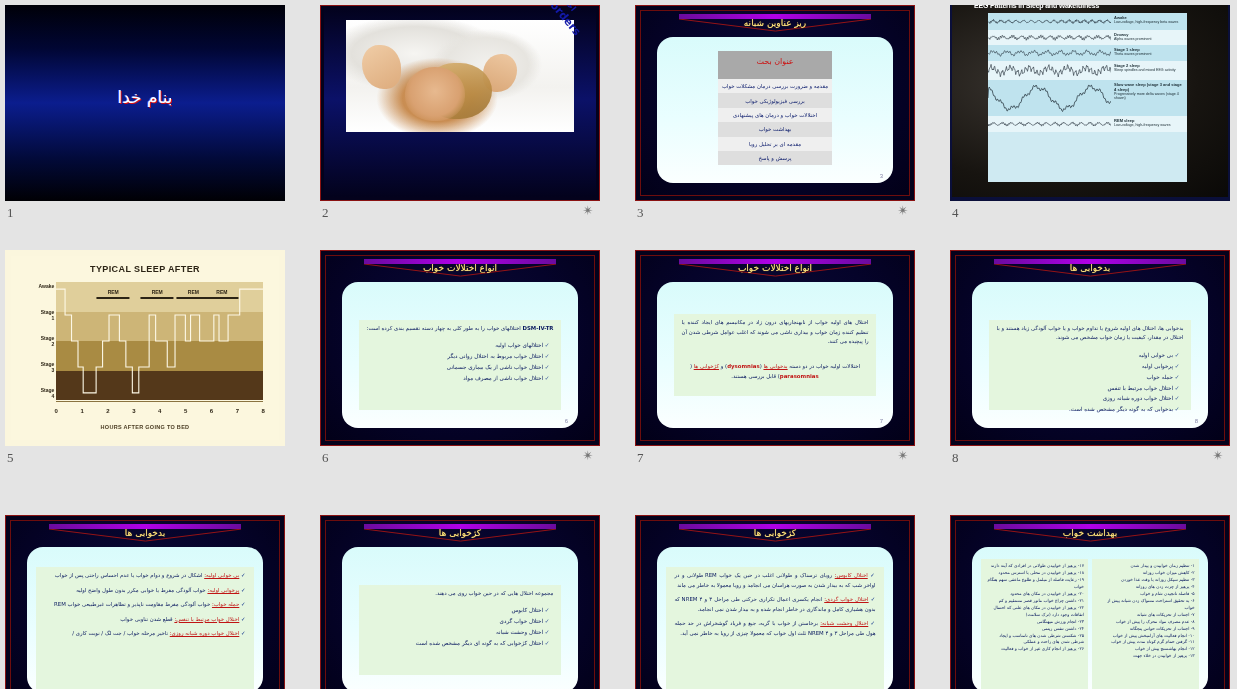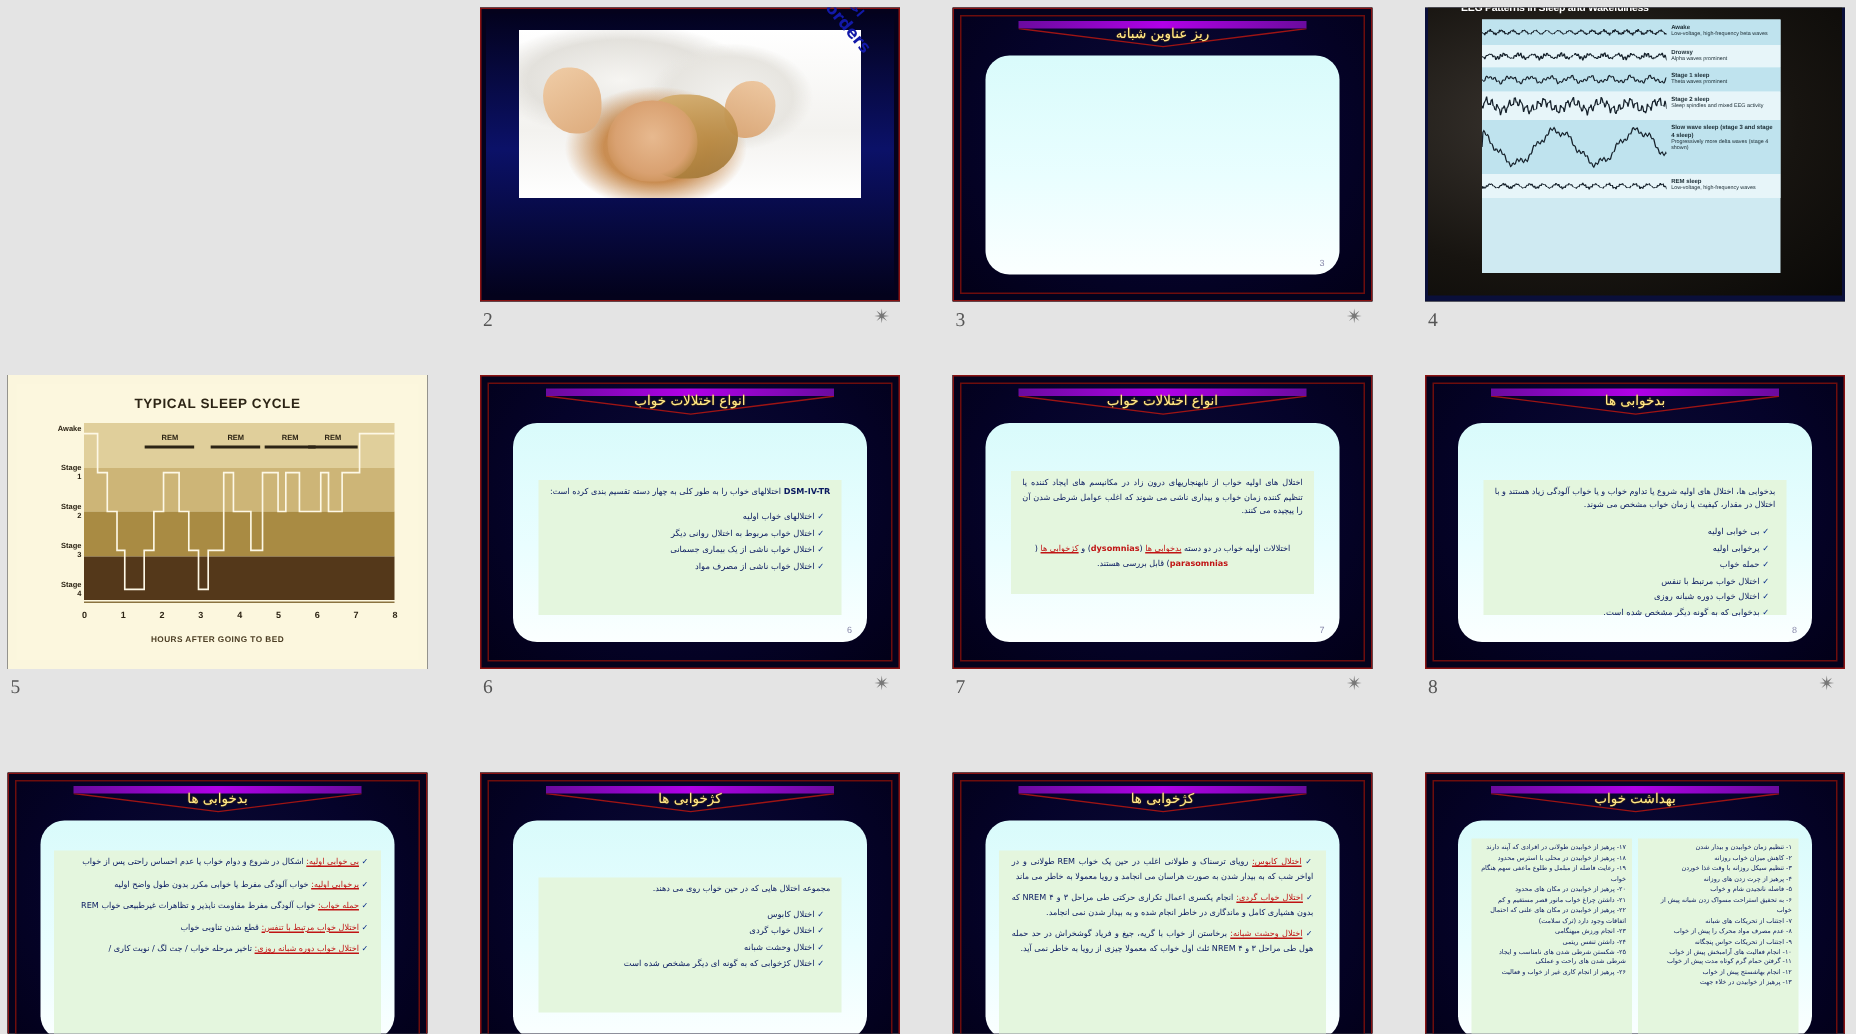--- a/index.html
+++ b/index.html
@@ -203,20 +203,28 @@
   .col2 { position:absolute; left:4%; right:4%; top:12px; bottom:2px; display:flex; gap:4px; direction:rtl; }
   .col2 > div {
     flex:1 1 50%; background:#e4f6de; font-size:4.3px; line-height:1.62;
     color:#0a1a60; padding:4px 4px; text-align:right; font-family:"DejaVu Sans", sans-serif;
   }
 </style>
 </head>
 <body>
 
 <div id="grid">
+    <div class="cell" style="left: 5px; top: 5px; width: 280px; height: 226px;">
+      <div class="thumb">
+        <div class="s1">
+    <div class="t">بنام خدا</div>
+  </div>
+      </div>
+      <div class="slidenum">1</div>
+    </div>
     <div class="cell" style="left: 320px; top: 5px; width: 280px; height: 226px;">
       <div class="thumb">
         <div class="s2">
     <div class="s2in">
       <div class="s2photo">
         <div class="s2hand1"></div>
         <div class="s2hand2"></div>
         <div class="s2hair"></div>
         <div class="s2face"></div>
       </div>
@@ -235,20 +243,29 @@
   <div class="nv">
     <div class="nv-inner">
       <div class="nv-bar"></div>
       <div class="nv-chev">
         <svg viewBox="0 0 200 14" preserveAspectRatio="none">
           <path d="M0 0 L100 13 L200 0" fill="none" stroke="#9d1414" stroke-width="1"></path>
         </svg>
       </div>
       <div class="nv-title">ریز عناوین شبانه</div>
       <div class="nv-body">
+        <div class="s3table">
+      <div class="s3head">عنوان بحث</div>
+      <div class="s3row plain">مقدمه و ضرورت بررسی درمان مشکلات خواب</div>
+                <div class="s3row alt">بررسی فیزیولوژیکی خواب</div>
+                <div class="s3row plain">اختلالات خواب و درمان های پیشنهادی</div>
+                <div class="s3row alt">بهداشت خواب</div>
+                <div class="s3row plain">مقدمه ای بر تحلیل رویا</div>
+                <div class="s3row alt">پرسش و پاسخ</div>
+    </div>
         <div class="nv-pagenum">3</div>
       </div>
     </div>
   </div>
       </div>
       <div class="slidenum">3</div>
       <div class="star">✴</div>
     </div>
     <div class="cell" style="left: 950px; top: 5px; width: 280px; height: 226px;">
       <div class="thumb">
@@ -325,21 +342,21 @@
             </div>
     </div>
   </div>
       </div>
       <div class="slidenum">4</div>
     </div>
     <div class="cell" style="left: 5px; top: 250px; width: 280px; height: 226px;">
       <div class="thumb">
         <div class="s5">
     <div class="s5card">
-      <div class="s5title">TYPICAL SLEEP CYCLE</div>
+      <div class="s5title">TYPICAL SLEEP AFTER</div>
       <div class="s5labels">
               <div class="s5lab" style="top:calc(6% - 5px)">Awake</div>
               <div class="s5lab" style="top:calc(28% - 5px)">Stage<br>1</div>
               <div class="s5lab" style="top:calc(50% - 5px)">Stage<br>2</div>
               <div class="s5lab" style="top:calc(72% - 5px)">Stage<br>3</div>
               <div class="s5lab" style="top:calc(94% - 5px)">Stage<br>4</div>
             </div>
       <div class="s5plot">
         <div class="band b1"></div>
         <div class="band b2"></div>

